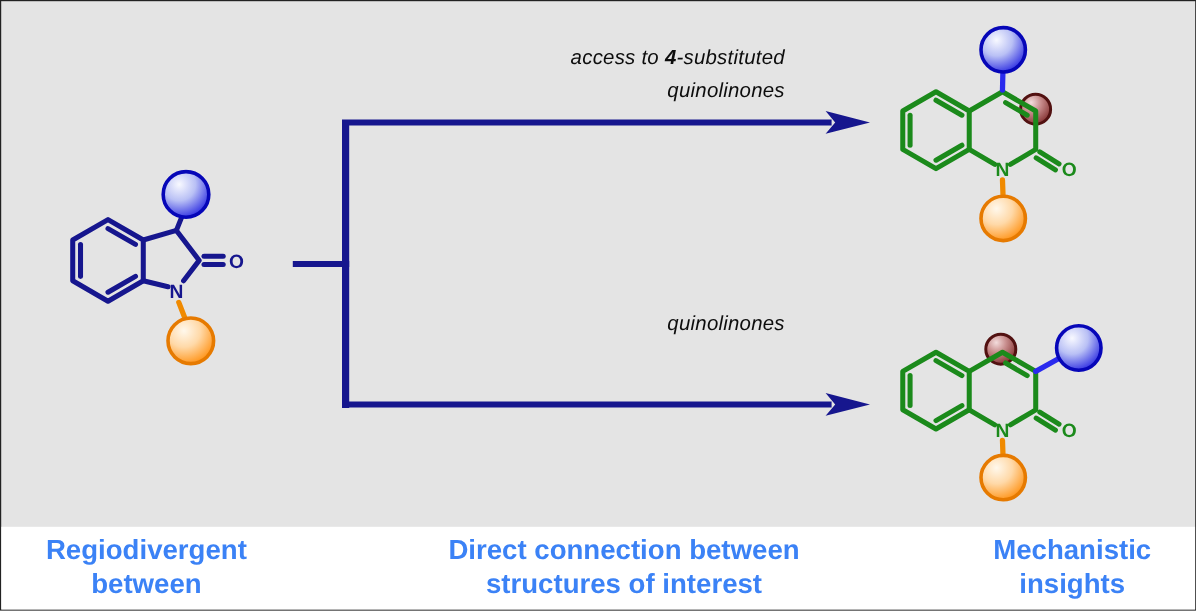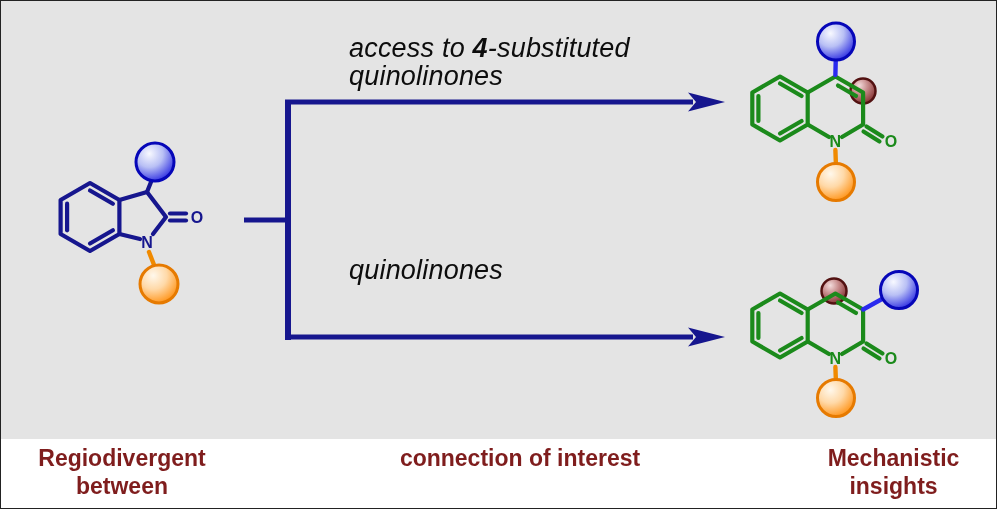--- a/index.html
+++ b/index.html
@@ -17,30 +17,30 @@
   .bond-n{stroke:var(--navy); stroke-width:4.2; fill:none; stroke-linecap:round; stroke-linejoin:round;}
   .bond-g{stroke:var(--green); stroke-width:4.2; fill:none; stroke-linecap:round; stroke-linejoin:round;}
   .bond-blue{stroke:var(--blue); stroke-width:4.4; fill:none; stroke-linecap:round;}
   .bond-orange{stroke:#f08a00; stroke-width:4.4; fill:none; stroke-linecap:round;}
   .arrow-line{stroke:var(--navy); stroke-width:5; fill:none; stroke-linecap:butt;}
   .arrow-line-thick{stroke:var(--navy); stroke-width:6; fill:none; stroke-linecap:butt;}
   .ah{fill:var(--navy);}
   .atom-n{font:bold 16px "Liberation Sans", sans-serif; fill:var(--navy); text-anchor:middle;}
   .atom-g{font:bold 16px "Liberation Sans", sans-serif; fill:var(--green); text-anchor:middle;}
   .arrow-label{
-    position:absolute; width:305px; text-align:left; color:var(--ink);
-    font-style:italic; font-size:27px; line-height:28px; letter-spacing:0.2px;
+    position:absolute; width:305px; text-align:right; color:var(--ink);
+    font-style:italic; font-size:17px; line-height:28px; letter-spacing:0.2px;
   }
   .arrow-label b{font-style:italic;}
   .footer{
     position:absolute; left:0; right:0; bottom:0; height:69px;
     background:var(--footer-bg);
   }
   .caption{
-    position:absolute; top:5px; text-align:center; color:#7f1d1d;
+    position:absolute; top:5px; text-align:center; color:#3b82f6;
     font-weight:bold; font-size:23px; line-height:28px;
   }
 </style>
 </head>
 <body>
 
 <div class="canvas">
 
   <svg class="layer" width="997" height="509">
     <defs>
@@ -142,21 +142,22 @@
   <div class="arrow-label" style="left:348px;top:255px">
     <div>quinolinones</div>
   </div>
 
   <div class="footer">
     <div class="caption" style="left:5px;width:232px">
       <div>Regiodivergent</div>
       <div>between</div>
     </div>
     <div class="caption" style="left:342px;width:354px">
-      <div>connection of interest</div>
+      <div>Direct connection between</div>
+      <div>structures of interest</div>
     </div>
     <div class="caption" style="left:780px;width:225px">
       <div>Mechanistic</div>
       <div>insights</div>
     </div>
   </div>
 
 </div>
 
 </body></html>

